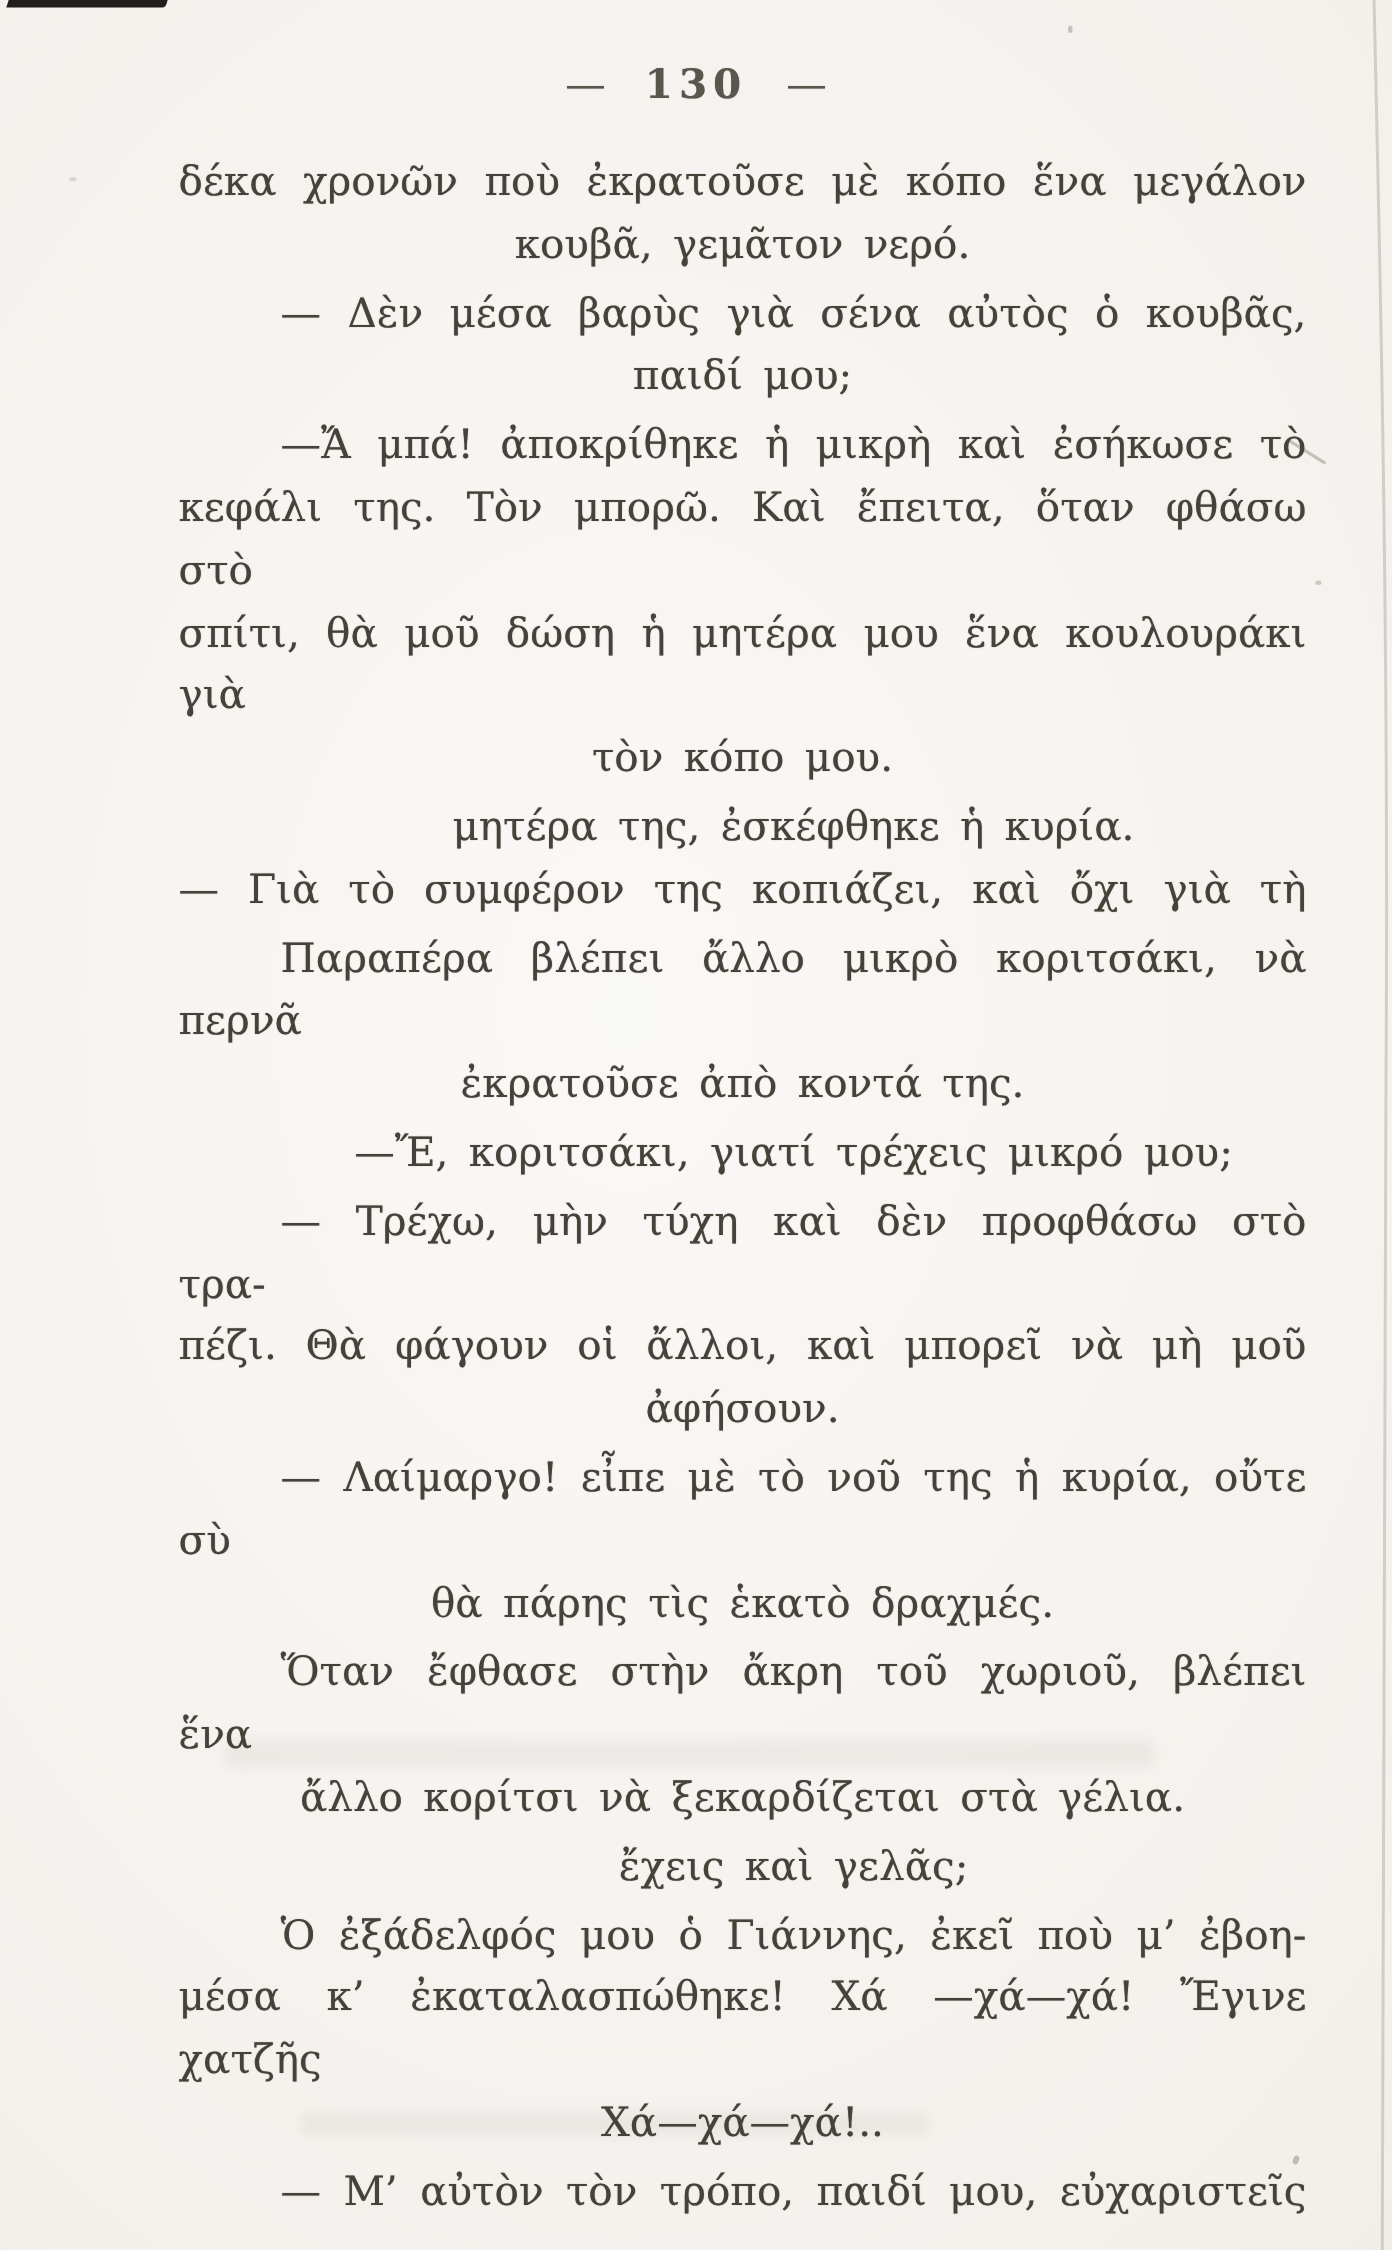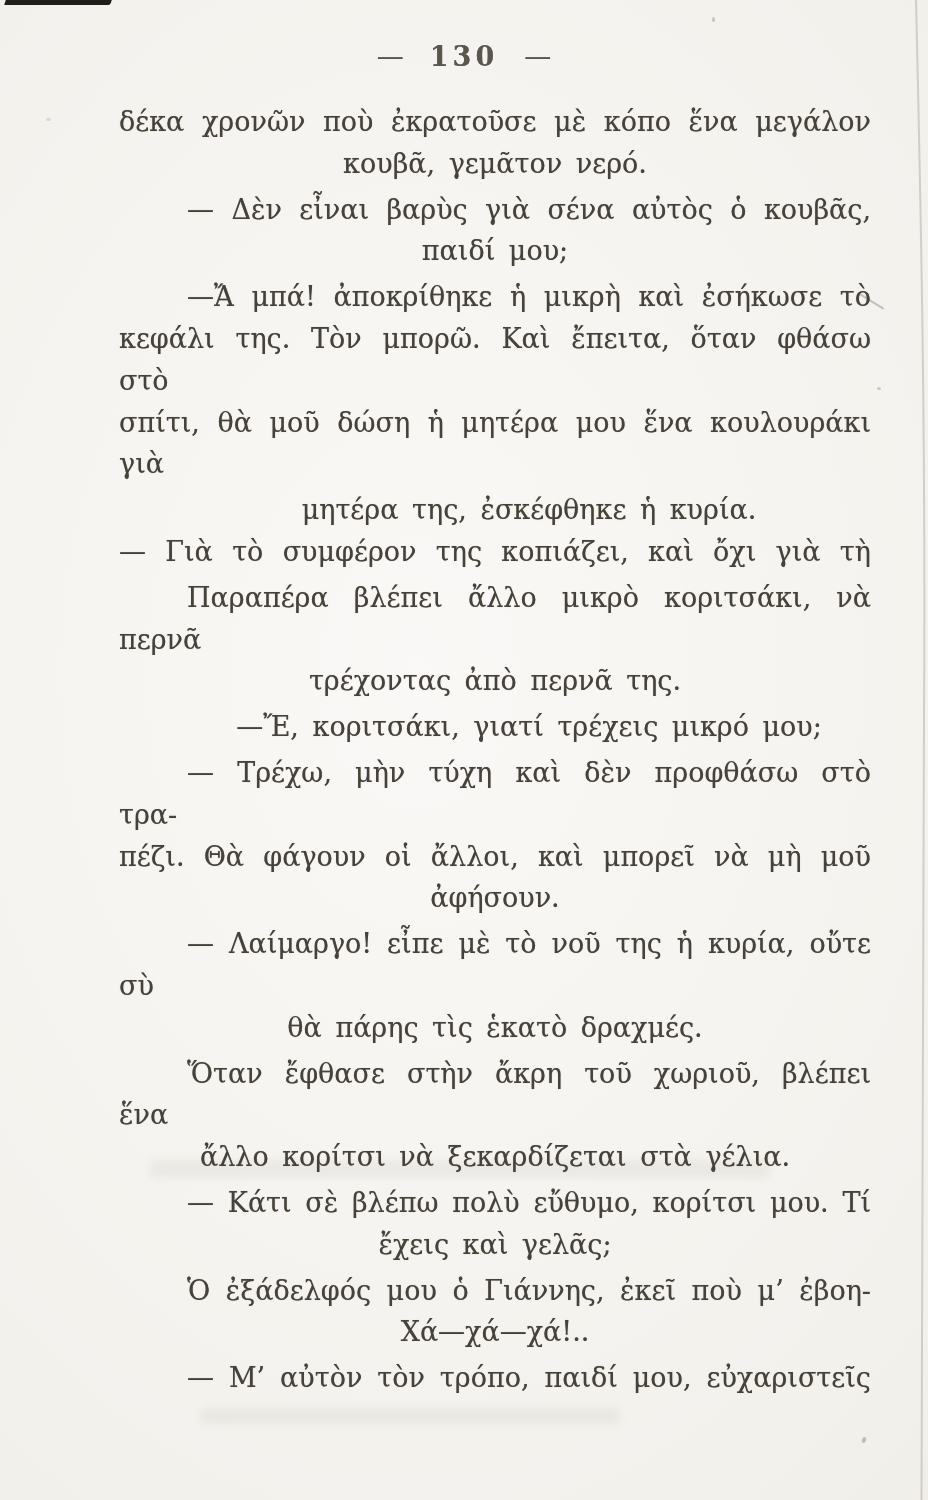--- a/index.html
+++ b/index.html
@@ -88,56 +88,57 @@
   <span class="num">130</span>
   <span>—</span>
 </div>
 
 <main class="text-block">
     <div class="para">
       <div class="line justify">δέκα χρονῶν ποὺ ἐκρατοῦσε μὲ κόπο ἕνα μεγάλον</div>
       <div class="line">κουβᾶ, γεμᾶτον νερό.</div>
     </div>
     <div class="para indent">
-      <div class="line justify">— Δὲν εἶναι βαρὺς γιὰ σένα αὐτὸς ὁ κουβᾶς,</div>
+      <div class="line justify">— Δὲν μέσα βαρὺς γιὰ σένα αὐτὸς ὁ κουβᾶς,</div>
       <div class="line">παιδί μου;</div>
     </div>
     <div class="para indent">
       <div class="line justify">—Ἄ μπά! ἀποκρίθηκε ἡ μικρὴ καὶ ἐσήκωσε τὸ</div>
       <div class="line justify">κεφάλι της. Τὸν μπορῶ. Καὶ ἔπειτα, ὅταν φθάσω στὸ</div>
       <div class="line justify">σπίτι, θὰ μοῦ δώση ἡ μητέρα μου ἕνα κουλουράκι γιὰ</div>
+      <div class="line">τὸν κόπο μου.</div>
     </div>
     <div class="para indent">
       <div class="line">μητέρα της, ἐσκέφθηκε ἡ κυρία.</div>
       <div class="line justify">— Γιὰ τὸ συμφέρον της κοπιάζει, καὶ ὄχι γιὰ τὴ</div>
     </div>
     <div class="para indent">
       <div class="line justify">Παραπέρα βλέπει ἄλλο μικρὸ κοριτσάκι, νὰ περνᾶ</div>
-      <div class="line">τρέχοντας ἀπὸ περνᾶ της.</div>
+      <div class="line">ἐκρατοῦσε ἀπὸ κοντά της.</div>
     </div>
     <div class="para indent">
       <div class="line">—Ἔ, κοριτσάκι, γιατί τρέχεις μικρό μου;</div>
     </div>
     <div class="para indent">
       <div class="line justify">— Τρέχω, μὴν τύχη καὶ δὲν προφθάσω στὸ τρα-</div>
       <div class="line justify">πέζι. Θὰ φάγουν οἱ ἄλλοι, καὶ μπορεῖ νὰ μὴ μοῦ</div>
       <div class="line">ἀφήσουν.</div>
     </div>
     <div class="para indent">
       <div class="line justify">— Λαίμαργο! εἶπε μὲ τὸ νοῦ της ἡ κυρία, οὔτε σὺ</div>
       <div class="line">θὰ πάρης τὶς ἑκατὸ δραχμές.</div>
     </div>
     <div class="para indent">
       <div class="line justify">Ὅταν ἔφθασε στὴν ἄκρη τοῦ χωριοῦ, βλέπει ἕνα</div>
       <div class="line">ἄλλο κορίτσι νὰ ξεκαρδίζεται στὰ γέλια.</div>
     </div>
     <div class="para indent">
-      <div class="line justify">— Κάτι σὲ βλέπω πολὺ εὔθυμο, κορίτσι μου. Τί</div>
       <div class="line">ἔχεις καὶ γελᾶς;</div>
     </div>
     <div class="para indent">
       <div class="line justify">Ὁ ἐξάδελφός μου ὁ Γιάννης, ἐκεῖ ποὺ μ’ ἐβοη-</div>
+      <div class="line justify">μέσα κ’ ἐκαταλασπώθηκε! Χά —χά—χά! Ἔγινε χατζῆς</div>
       <div class="line">Χά—χά—χά!..</div>
     </div>
     <div class="para indent">
       <div class="line justify">— Μ’ αὐτὸν τὸν τρόπο, παιδί μου, εὐχαριστεῖς</div>
     </div>
   </main>
 
 </body></html>

